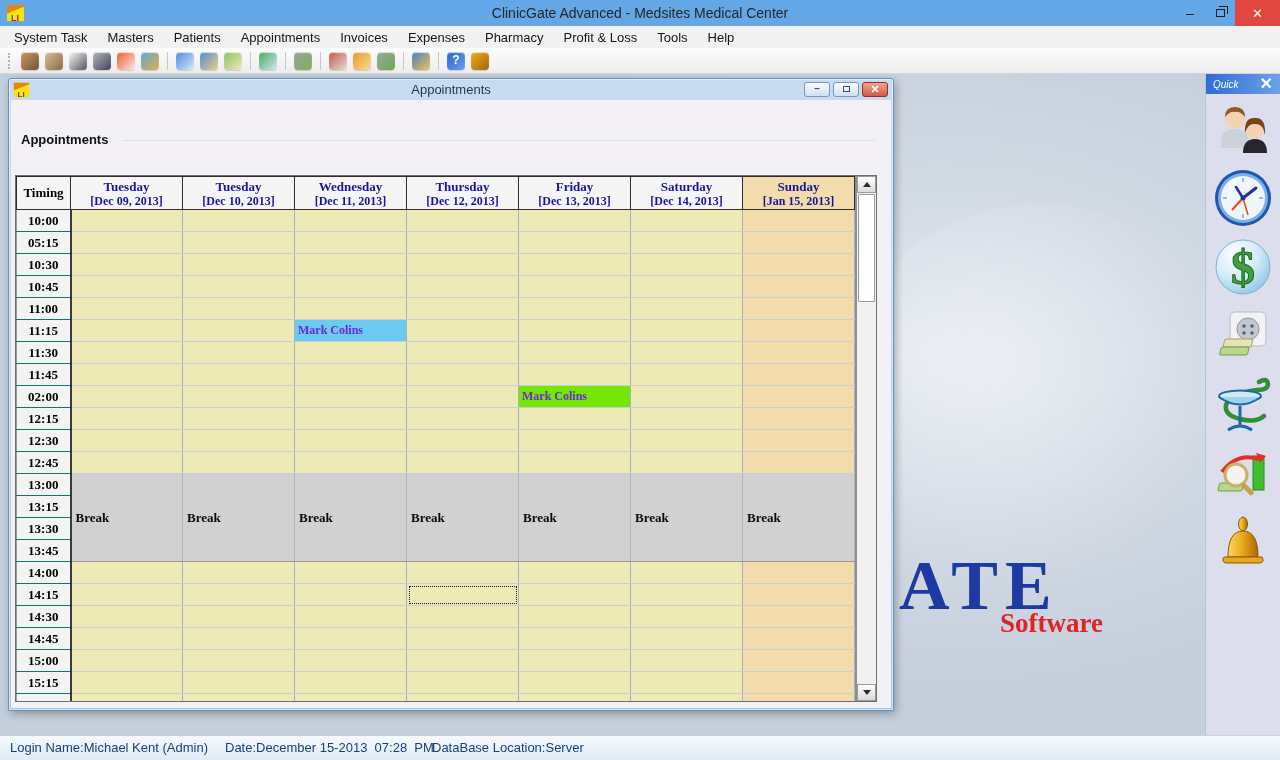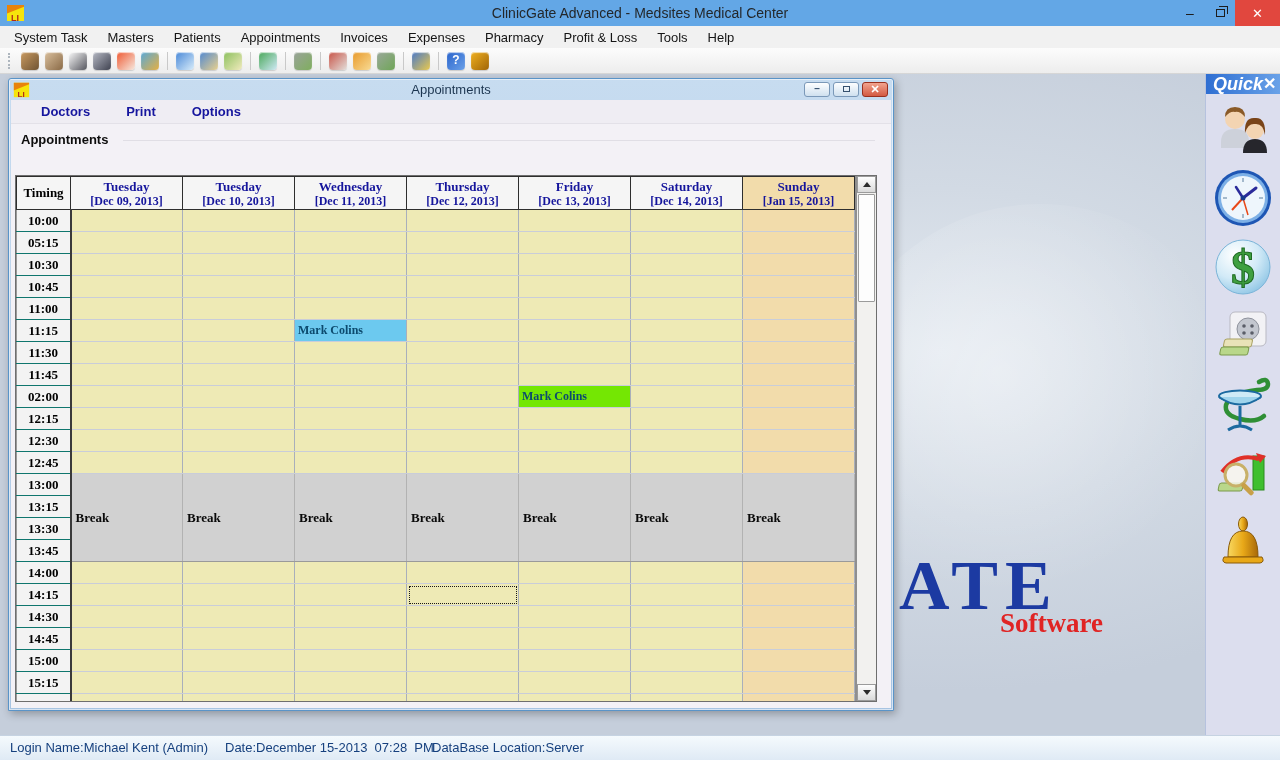--- a/index.html
+++ b/index.html
@@ -81,38 +81,38 @@
   .h-day-name { font-weight:bold; line-height:15px; }
   .h-day-date { font-weight:bold; font-size:12px; line-height:14px; }
   .sched th.sunday { background:var(--sunday-bg,#f2dcab);margin-left:10px; }
   .sched td.time { height:22px; background:#f3f3f3; text-align:center; font-weight:bold; font-size:13px; color:#000;
                    border-left:1px solid #9a9a9a; border-right:2px solid #3a3a3a; border-bottom:1px solid #0f766e; }
   .sched td.slot { height:22px; background:var(--slot-bg,#eeeab5); font-size:12px;
                    border-right:1px solid #a9afbb; border-bottom:1px solid #c9cdd9; }
   .sched td.slot.sunday { background:var(--sunday-bg,#f2dcab); }
   .sched td.break { background:var(--break-bg,#d1d1d1); font-weight:bold; font-size:13px; color:#0a0a0a;
                     vertical-align:middle; padding-left:4px; border-right:1px solid #b2b2b2; border-bottom:1px solid #9a9a9a; }
-  .sched td.appt { font-weight:bold; font-size:12px; padding-left:3px; color:#0c4a6e; }
+  .sched td.appt { font-weight:bold; font-size:12px; padding-left:3px; color:#6d28d9; }
   .sched td.selected { outline:1px dotted #181818; outline-offset:-3px; }
   .grid-filler { position:absolute; left:839px; top:0; width:4px; height:100%; background:#8f8f8f; }
   .vscroll { position:absolute; right:0; top:0; width:19px; height:100%; background:#f2f1ef; }
   .vs-btn { position:absolute; left:0; width:19px; height:17px; background:linear-gradient(#fefefe,#dadada);
             border:1px solid #9b9b9b; display:flex; align-items:center; justify-content:center; }
   .vs-up { top:0; } .vs-down { bottom:0; }
   .tri-up { width:0; height:0; border:4px solid transparent; border-bottom:5px solid #2b2b2b; margin-top:-4px; }
   .tri-down { width:0; height:0; border:4px solid transparent; border-top:5px solid #2b2b2b; margin-bottom:-4px; }
   .vs-thumb { position:absolute; left:1px; top:18px; width:17px; height:108px; background:#fdfdfd;
               border:1px solid #9b9b9b; border-radius:1px; }
 
   
   .quick { position:absolute; left:1205px; top:74px; width:75px; height:661px; background:#dcdeee;
            border-left:1px solid #b6c2de; }
   .quick-titlebar { height:20px; background:linear-gradient(90deg,var(--quick-from,#2e6ed2),var(--quick-to,#6aa2e8));
                     display:flex; align-items:center; padding:0 7px; }
-  .quick-title-text { flex:1; color:#fff; font-weight:bold; font-size:18px; font-style:italic; }
+  .quick-title-text { flex:1; color:#fff; font-weight:normal; font-size:10px; font-style:italic; }
   .quick-close { color:#fff; font-size:16px; font-weight:bold; line-height:16px; }
   .q-slot { height:69px; display:flex; align-items:center; justify-content:center; }
 
   
   .statusbar { position:absolute; left:0; top:735px; width:1280px; height:25px;
                background:linear-gradient(#f5fafd,#dfeaf5); border-top:1px solid #c6d3e2; }
   .statusbar span { position:absolute; top:4px; font-size:13px; color:#16407e; white-space:pre; }
   .st-login { left:10px; } .st-date { left:225px; } .st-db { left:432px; }
 </style>
 </head>
@@ -181,25 +181,20 @@
       <div class="mdi-titlebar">
         <span class="applogo"></span>
         <span class="mdi-title-text">Appointments</span>
         <span class="mdi-btns">
           <span class="ibtn">–</span>
           <span class="ibtn"><span class="g-restore-sm"></span></span>
           <span class="ibtn close">✕</span>
         </span>
       </div>
       <div class="mdi-body">
-        <div class="mdi-menu">
-            <span class="imenu-item">Doctors</span>
-            <span class="imenu-item">Print</span>
-            <span class="imenu-item">Options</span>
-          </div>
         <div class="section-label">Appointments</div>
         <div class="section-rule"></div>
 
         <div class="grid">
           <div class="grid-table-wrap">
             <table class="sched">
                 <colgroup>
                   <col style="width: 54px;">
                   <col style="width: 112px;">
                   <col style="width: 112px;">

